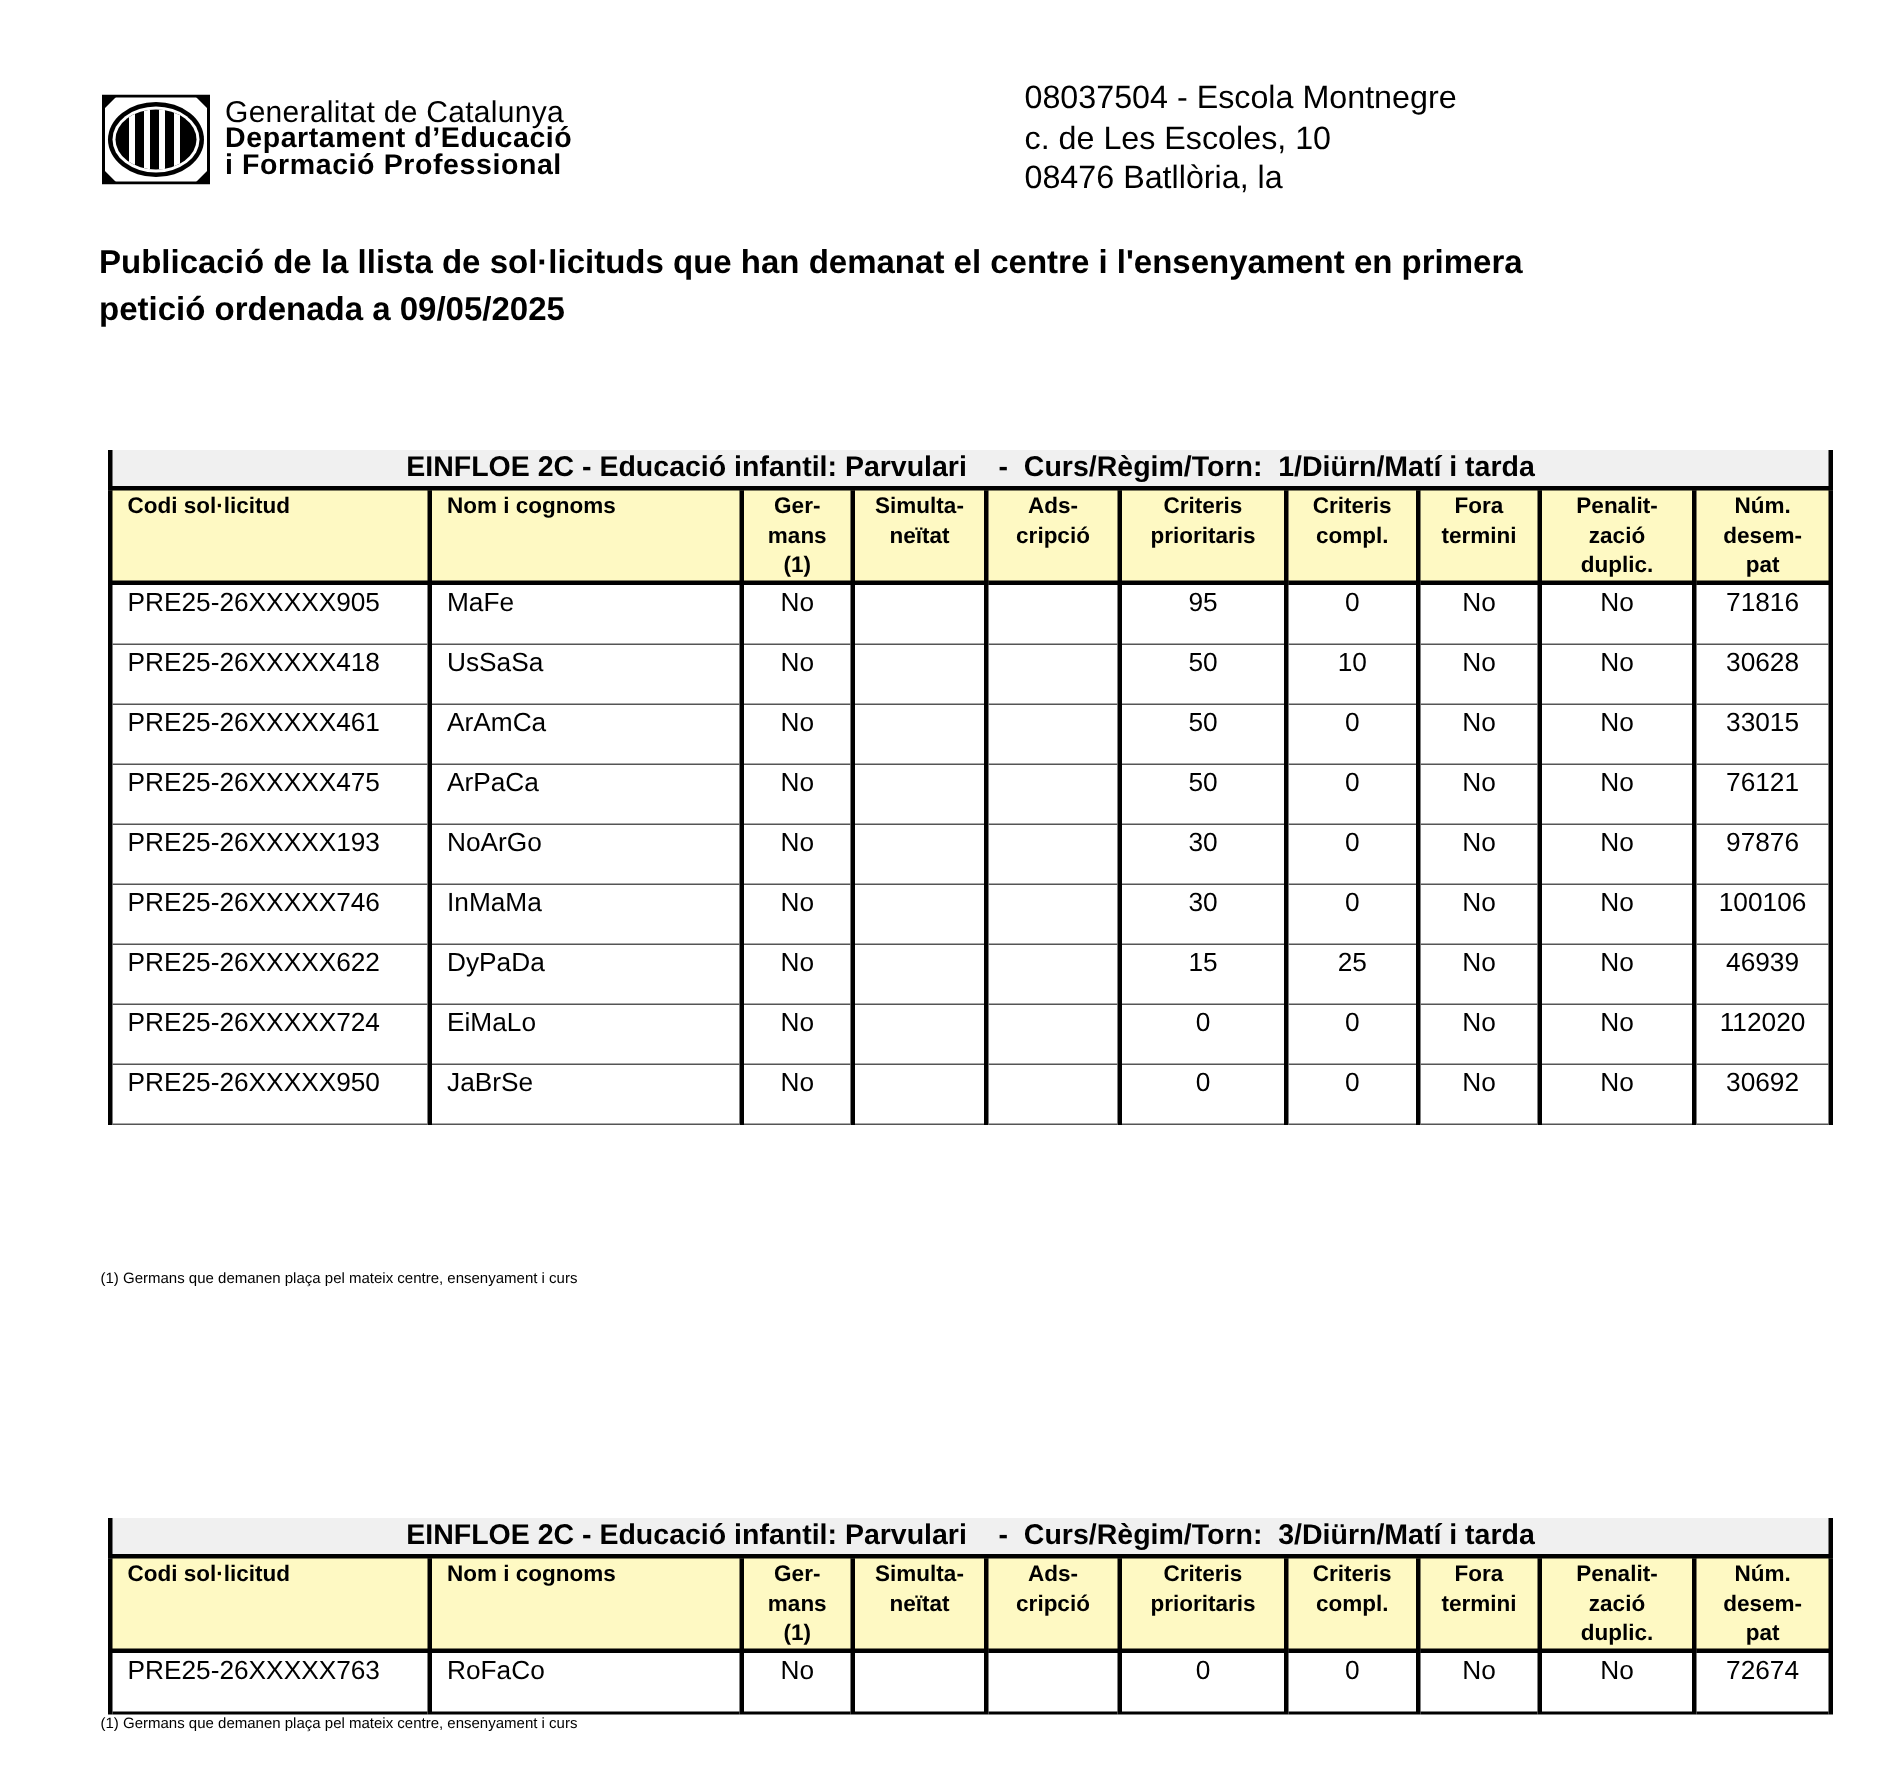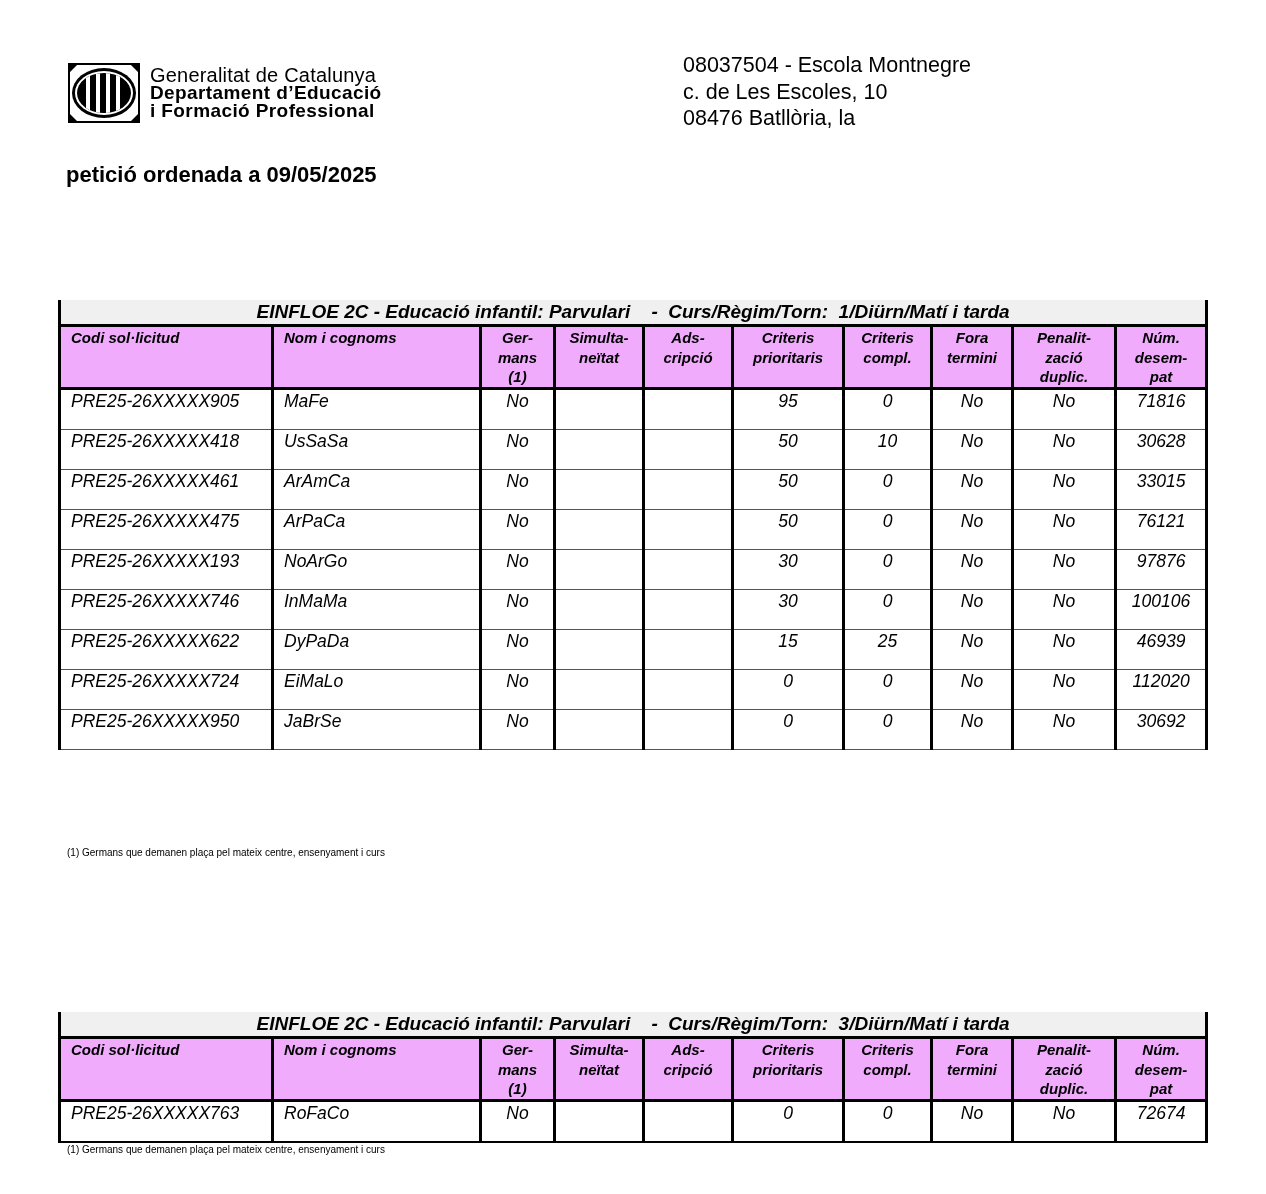--- a/index.html
+++ b/index.html
@@ -8,40 +8,40 @@
     font-family: "Liberation Sans", sans-serif; color: #000;
   }
   .logo { position: absolute; left: 68px; top: 62px; width: 410px; height: 62px; display: flex; align-items: center; }
   .logo svg { width: 72px; height: 60px; flex: 0 0 auto; }
   .logo-text { margin-left: 10px; line-height: 18px; }
   .logo-line1 { font-size: 20px; font-weight: normal; letter-spacing: 0.2px; }
   .logo-line2, .logo-line3 { font-size: 19px; font-weight: bold; letter-spacing: 0.4px; }
   .school { position: absolute; left: 683px; top: 52px; font-size: 21.5px; line-height: 26.5px; }
   .title { position: absolute; left: 66px; top: 160px; font-size: 22px; font-weight: bold; line-height: 30.5px; width: 1140px; }
   table.grid {
-    position: absolute; left: 58px; border-collapse: collapse; table-layout: fixed;
-    font-size: 17.5px; width: 1147px; font-style: italic;
+    position: absolute; left: 72px; border-collapse: collapse; table-layout: fixed;
+    font-size: 17.5px; width: 1147px;
   }
   table.grid col.c1 { width: 213px; }
   table.grid col.c2 { width: 208px; }
   table.grid col.c3 { width: 74px; }
   table.grid col.c4 { width: 89px; }
   table.grid col.c5 { width: 89px; }
   table.grid col.c6 { width: 111px; }
   table.grid col.c7 { width: 88px; }
   table.grid col.c8 { width: 81px; }
   table.grid col.c9 { width: 103px; }
   table.grid col.c10 { width: 91px; }
   .group-row th {
     background: #f0f0f0; font-size: 19px; font-weight: bold; text-align: center;
     height: 24px; padding: 0; border-left: 3px solid #000; border-right: 3px solid #000;
     border-bottom: 3px solid #000; line-height: 24px;
   }
   .head-row th {
-    background: #f0abfc; font-size: 15px; font-weight: bold; vertical-align: top;
+    background: #fef9c3; font-size: 15px; font-weight: bold; vertical-align: top;
     text-align: center; line-height: 19.5px; padding: 1px 2px 0 2px; height: 58px;
     border: 3px solid #000; border-top: none;
   }
   .head-row th.left { text-align: left; padding-left: 10px; }
   td {
     border-left: 3px solid #000; border-right: 3px solid #000;
     border-bottom: 1.5px solid #555;
     vertical-align: top; height: 39px; padding: 0 2px; line-height: 22px;
   }
   tr.last td { border-bottom: 2px solid #000; }
@@ -76,20 +76,21 @@
   </div>
 </div>
 
 <div class="school">
   <div>08037504 - Escola Montnegre</div>
   <div>c. de Les Escoles, 10</div>
   <div>08476 Batllòria, la</div>
 </div>
 
 <div class="title">
+  <div>Publicació de la llista de sol·licituds que han demanat el centre i l'ensenyament en primera</div>
   <div>petició ordenada a 09/05/2025</div>
 </div>
 
 <table class="grid" id="table-0" style="top:300px;">
   <colgroup>
       <col class="c1">
       <col class="c2">
       <col class="c3">
       <col class="c4">
       <col class="c5">

